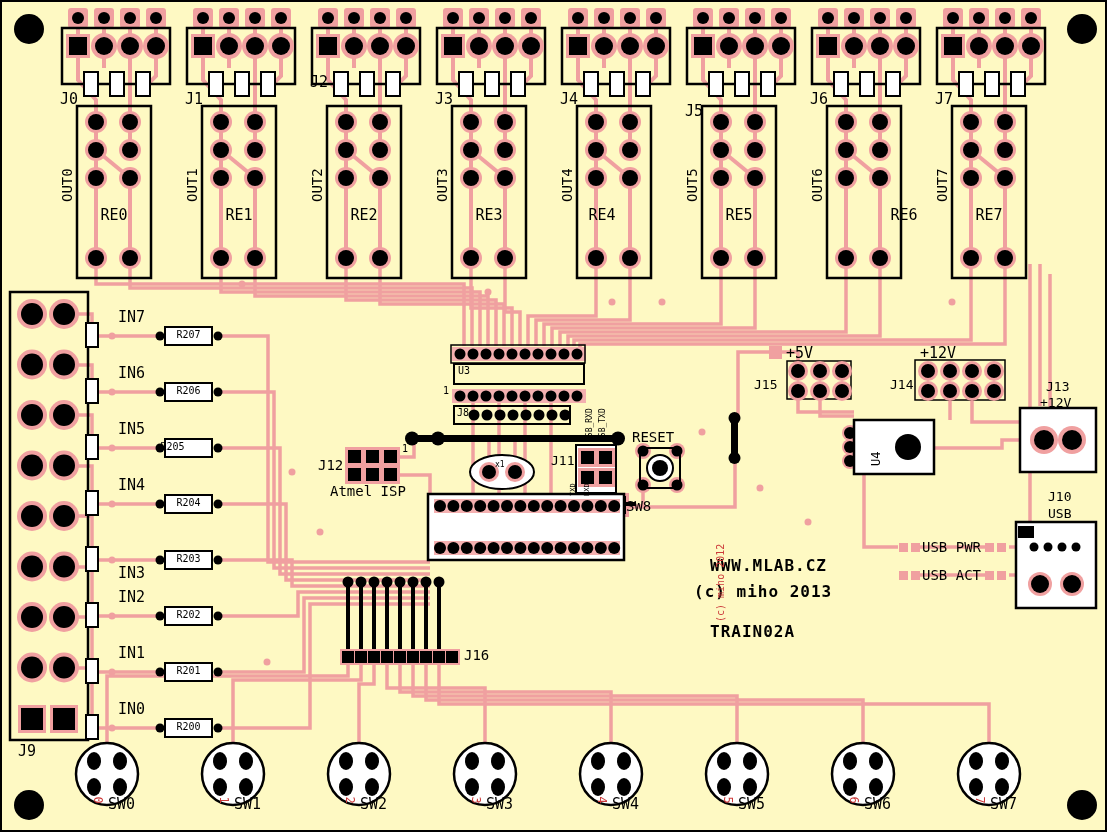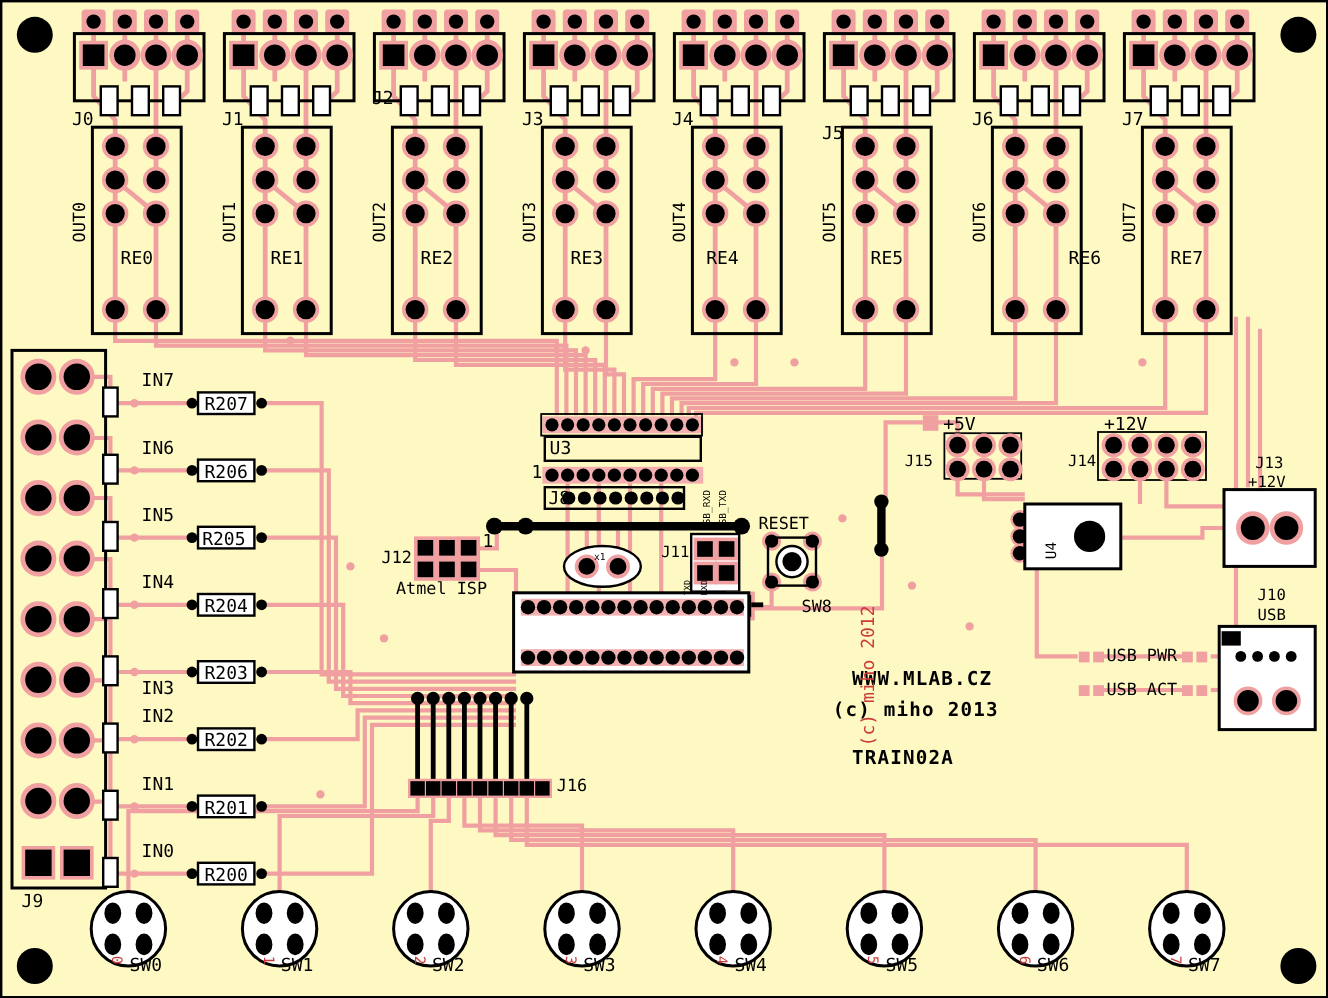--- a/index.html
+++ b/index.html
@@ -3,21 +3,21 @@
 <meta charset="utf-8">
 <style>
   html,body{margin:0;padding:0;background:#fff;}
   .board{
     position:relative;width:1107px;height:832px;background:#fef9c3;
     border:2px solid #000;box-sizing:border-box;overflow:hidden;
     font-family:"DejaVu Sans Mono","Liberation Mono",monospace;color:#000;padding-left:16px;
   }
   svg.art{position:absolute;left:0;top:0;z-index:1;}
   .lbl{position:absolute;z-index:2;font-size:15px;line-height:1;white-space:nowrap;}
-  .s7{font-size:7px}.s8{font-size:8px}.s9{font-size:15px}.s12{font-size:12px}
+  .s7{font-size:7px}.s8{font-size:8px}.s9{font-size:10px}.s12{font-size:12px}
   .s13{font-size:13px}.s14{font-size:14px}
   .brand{font-size:16px;font-weight:bold;letter-spacing:1px;}
   .ctr{text-align:center;}
   .vtext{writing-mode:vertical-rl;transform:rotate(180deg);}
   .red{color:#cc3b3b;}
   .rot90{transform:rotate(90deg);transform-origin:center;}
 </style>
 </head>
 <body>
 
@@ -541,41 +541,41 @@
   <span class="lbl" style="left:116px;top:364px">IN6</span>
   <span class="lbl" style="left:116px;top:420px">IN5</span>
   <span class="lbl" style="left:116px;top:476px">IN4</span>
   <span class="lbl" style="left:116px;top:564px">IN3</span>
   <span class="lbl" style="left:116px;top:588px">IN2</span>
   <span class="lbl" style="left:116px;top:644px">IN1</span>
   <span class="lbl" style="left:116px;top:700px">IN0</span>
 
   <span class="lbl s9 ctr" style="left:163px;top:328px;width:47px">R207</span>
   <span class="lbl s9 ctr" style="left:163px;top:384px;width:47px">R206</span>
-  <span class="lbl s9 ctr" style="left:161px;top:440px;width:47px">R205</span>
+  <span class="lbl s9 ctr" style="left:147px;top:440px;width:47px">R205</span>
   <span class="lbl s9 ctr" style="left:163px;top:496px;width:47px">R204</span>
   <span class="lbl s9 ctr" style="left:163px;top:552px;width:47px">R203</span>
   <span class="lbl s9 ctr" style="left:163px;top:608px;width:47px">R202</span>
   <span class="lbl s9 ctr" style="left:163px;top:664px;width:47px">R201</span>
   <span class="lbl s9 ctr" style="left:163px;top:720px;width:47px">R200</span>
 
   <span class="lbl s9" style="left:456px;top:364px">U3</span>
   <span class="lbl s9" style="left:441px;top:384px">1</span>
   <span class="lbl s9" style="left:455px;top:406px">J8</span>
   <span class="lbl s8 vtext" style="left:584px;top:384px;height:56px">USB_RXD</span>
   <span class="lbl s8 vtext" style="left:597px;top:384px;height:56px">USB_TXD</span>
   <span class="lbl s14" style="left:316px;top:456px">J12</span>
   <span class="lbl s9" style="left:400px;top:442px">1</span>
   <span class="lbl s14" style="left:328px;top:482px">Atmel ISP</span>
   <span class="lbl s8" style="left:493px;top:459px">x1</span>
   <span class="lbl s13" style="left:549px;top:452px">J11</span>
   <span class="lbl s7 vtext" style="left:568px;top:468px;height:26px">TXD</span>
   <span class="lbl s7 vtext" style="left:582px;top:468px;height:26px">RXD</span>
   <span class="lbl s14" style="left:630px;top:428px">RESET</span>
-  <span class="lbl s14" style="left:666px;top:497px">SW8</span>
+  <span class="lbl s14" style="left:624px;top:497px">SW8</span>
   <span class="lbl s14" style="left:462px;top:646px">J16</span>
 
   <span class="lbl" style="left:784px;top:344px">+5V</span>
   <span class="lbl s13" style="left:752px;top:376px">J15</span>
   <span class="lbl" style="left:918px;top:344px">+12V</span>
   <span class="lbl s13" style="left:888px;top:376px">J14</span>
   <span class="lbl s12 vtext" style="left:868px;top:428px;height:36px">U4</span>
   <span class="lbl s13" style="left:1044px;top:378px">J13</span>
   <span class="lbl s13" style="left:1038px;top:394px">+12V</span>
   <span class="lbl s13" style="left:1046px;top:488px">J10</span>

